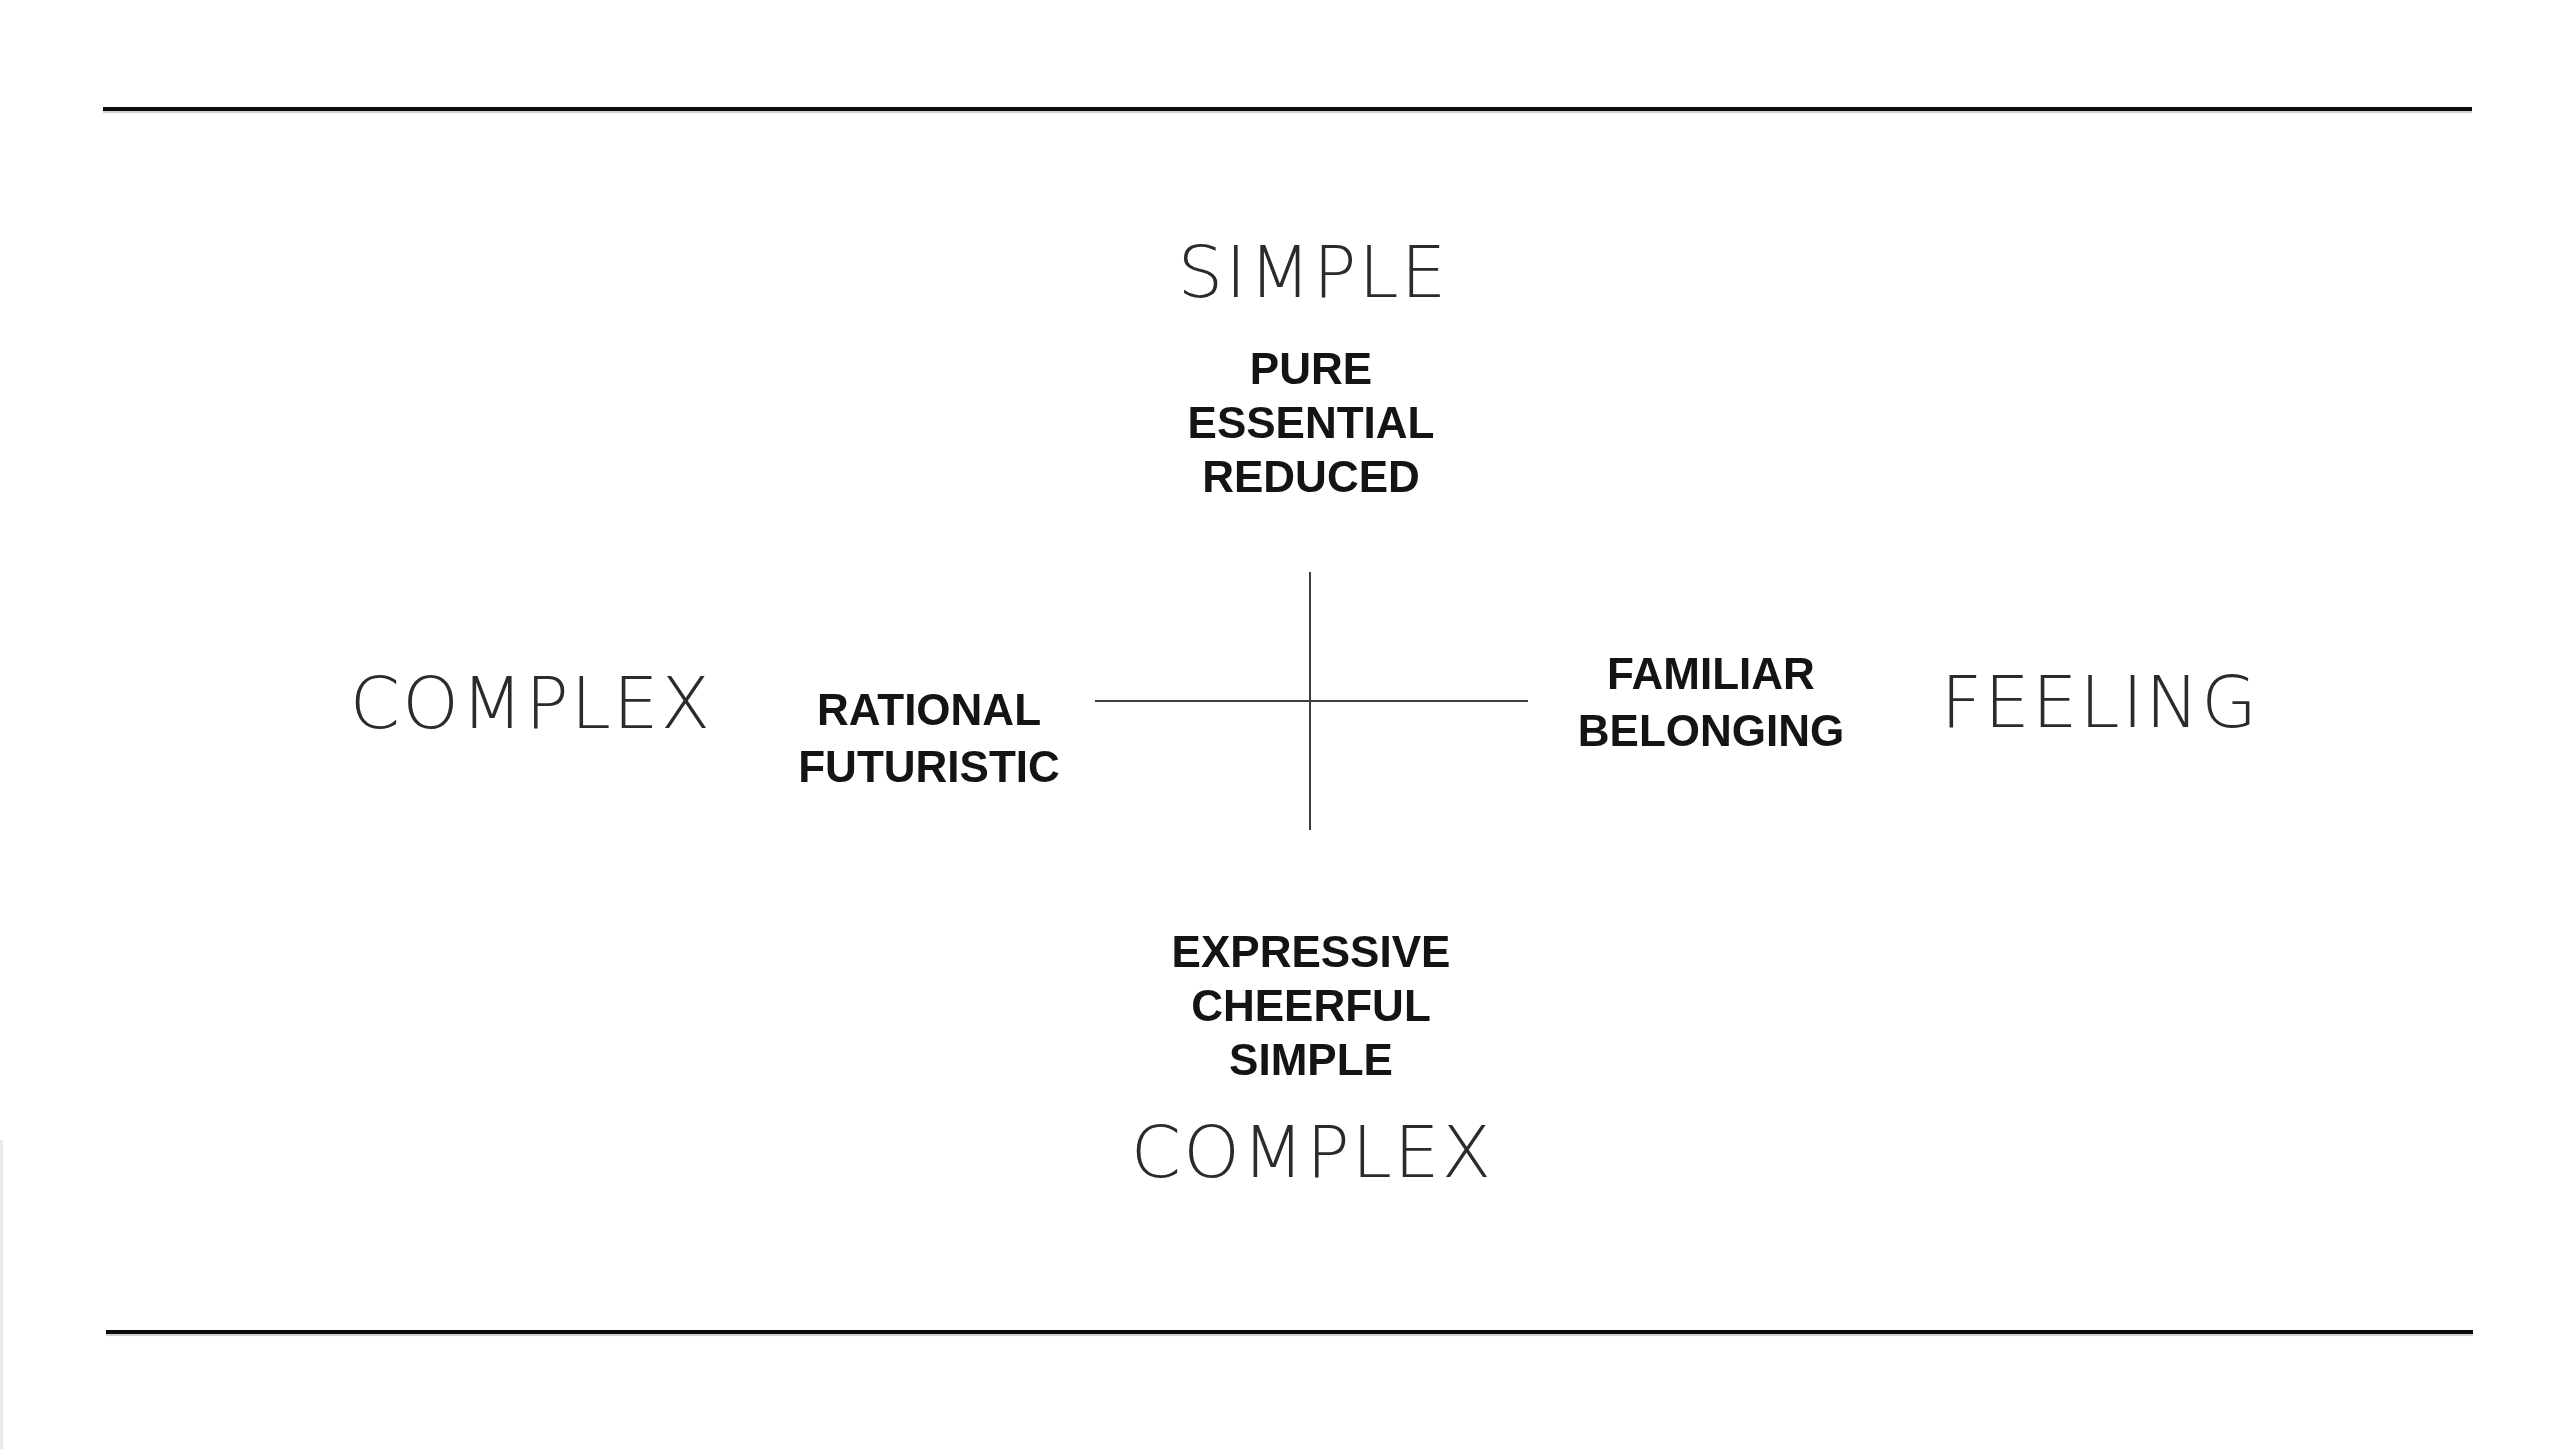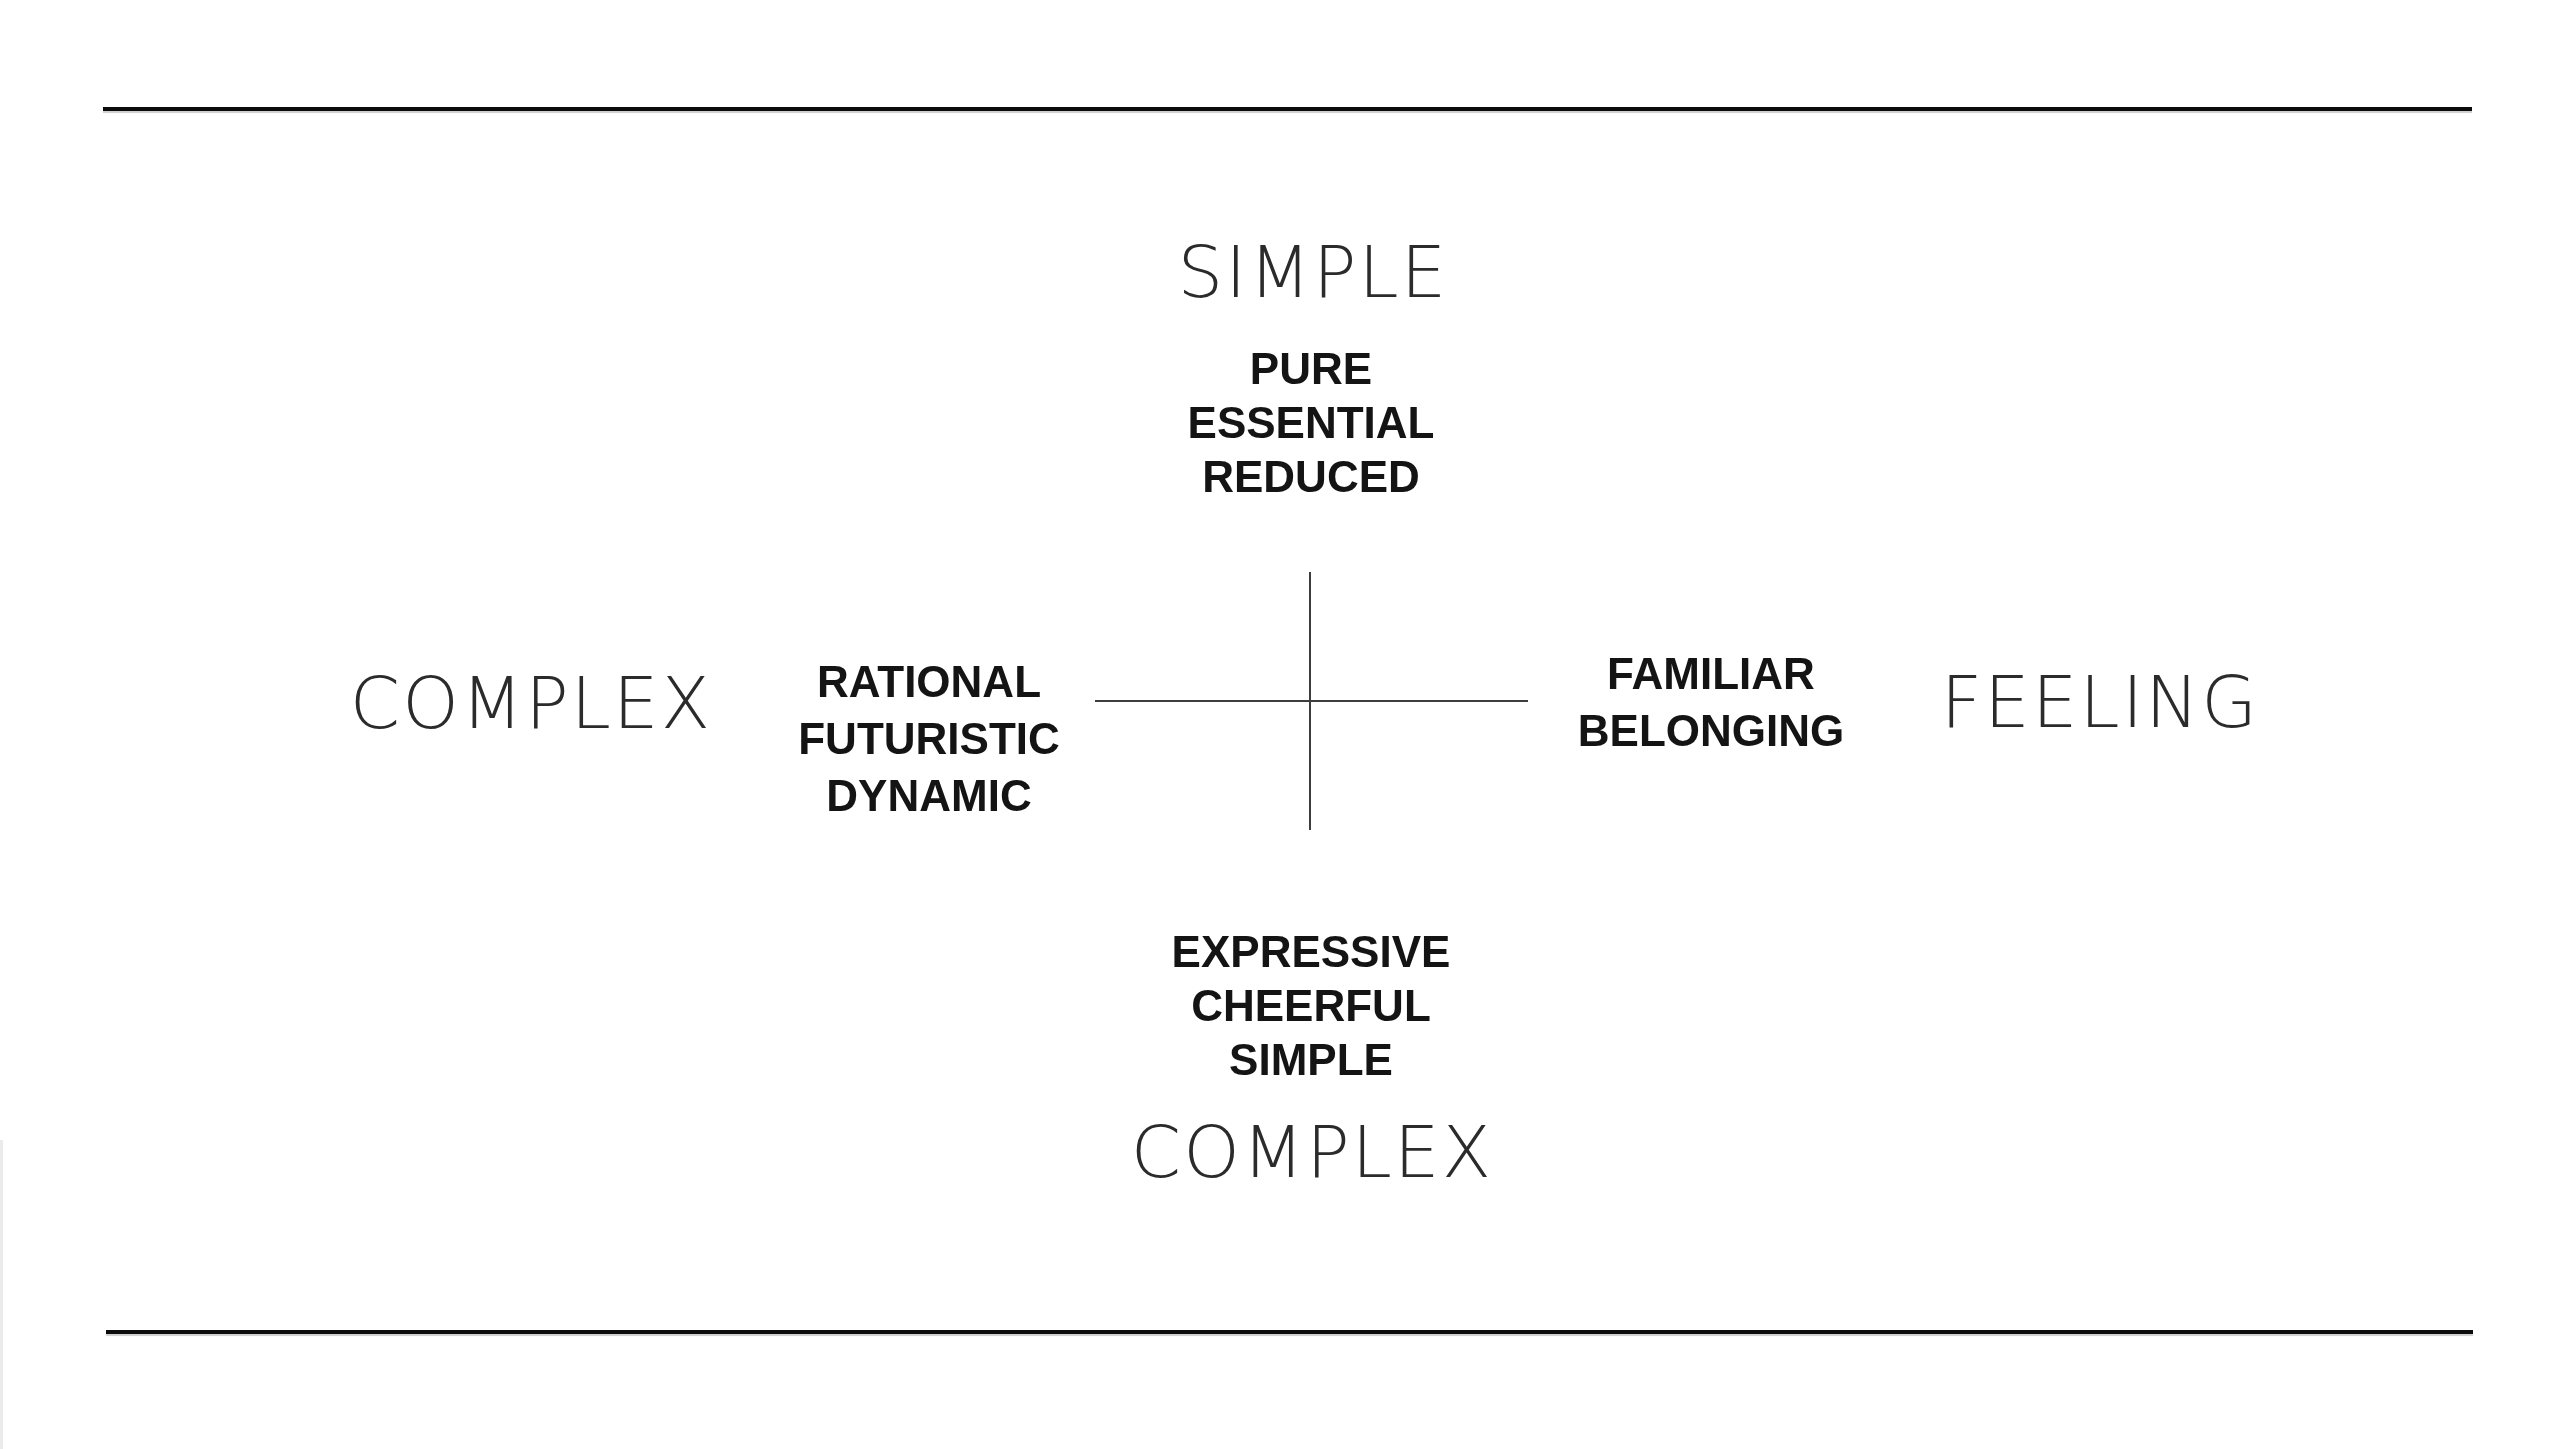--- a/index.html
+++ b/index.html
@@ -87,21 +87,20 @@
     <div>PURE</div>
     <div>ESSENTIAL</div>
     <div>REDUCED</div>
   </div>
 
   <div class="thin-label label-reason">COMPLEX</div>
 
   <div class="bold-group group-left lh-85">
     <div>RATIONAL</div>
     <div>FUTURISTIC</div>
-    <div>DYNAMIC</div>
   </div>
 
   <div class="bold-group group-right lh-85">
     <div>FAMILIAR</div>
     <div>BELONGING</div>
   </div>
 
   <div class="thin-label label-feeling">FEELING</div>
 
   <div class="bold-group group-bottom lh-81">

